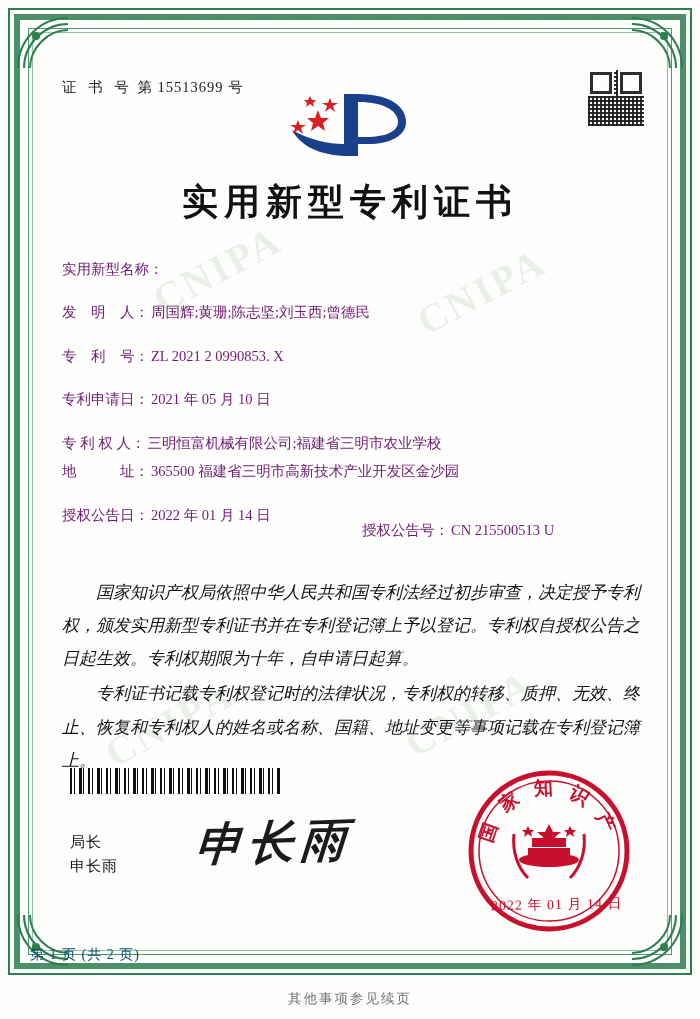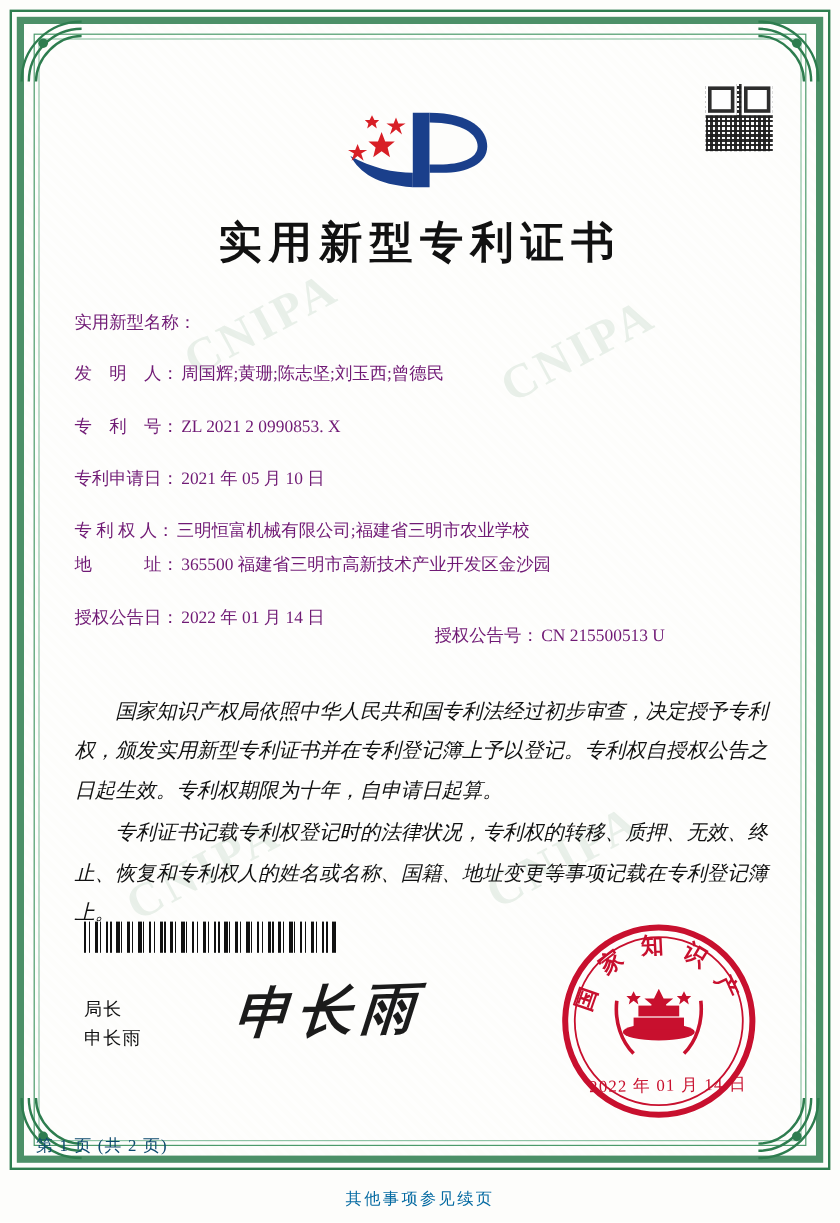--- a/index.html
+++ b/index.html
@@ -254,21 +254,21 @@
     color: #0c4a6e;
     padding-left: 30px;
   }
   .footer-note {
     position: absolute;
     left: 0; right: 0;
     top: 990px;
     text-align: center;
     font-size: 13.5px;
     letter-spacing: 2px;
-    color: #0369a1;
+    color: #737373;
   }
 </style>
 </head>
 <body>
 
 <div class="cert">
 
   <div class="border-outer"></div>
   <div class="border-mid"></div>
   <div class="border-inner"></div>
@@ -297,20 +297,24 @@
         <path d="M2 52 C2 24 24 2 52 2 M8 52 C8 28 28 8 52 8 M14 52 C14 32 32 14 52 14" fill="none" stroke="#2e7d4f" stroke-width="2"></path>
         <circle cx="20" cy="20" r="4" fill="#2e7d4f"></circle>
       </svg>
   </div>
 
   <div class="watermark wm1">CNIPA</div>
   <div class="watermark wm2">CNIPA</div>
   <div class="watermark wm3">CNIPA</div>
   <div class="watermark wm4">CNIPA</div>
 
+  <div class="cert-no">
+    <span class="label">证 书 号</span>
+    <span>第 15513699 号</span>
+  </div>
 
   <div class="qr"></div>
 
   <div class="logo">
     <svg viewBox="0 0 160 82" width="160" height="82">
 
       <path d="M74 12 L74 74 L88 74 L88 12 Z" fill="#1a3f8b"></path>
       <path d="M88 12 C122 12 136 26 136 40 C136 54 120 62 98 62 L88 62 Z" fill="#1a3f8b"></path>
       <path d="M88 20 C116 20 128 30 128 40 C128 50 114 55 96 55 L88 55 Z" fill="#fdfdfb"></path>
       <path d="M74 74 C44 72 30 62 22 48 C40 58 58 62 74 62 Z" fill="#1a3f8b"></path>

